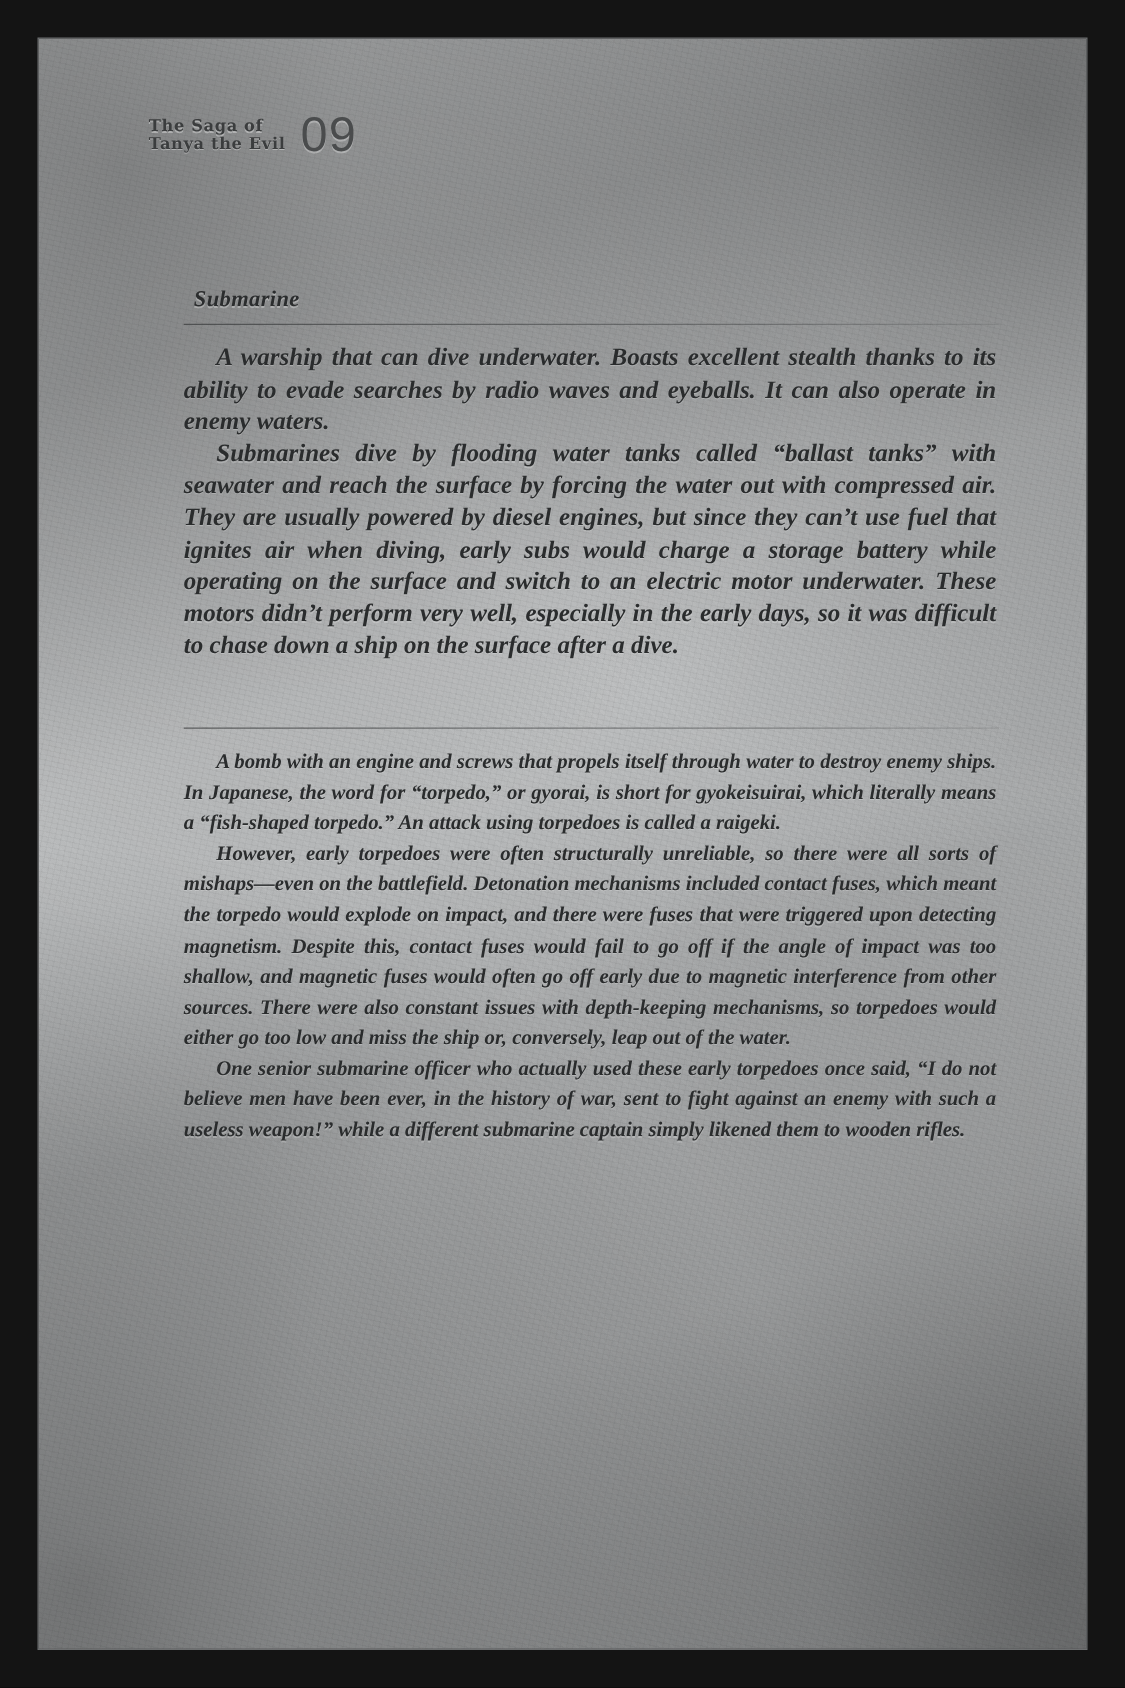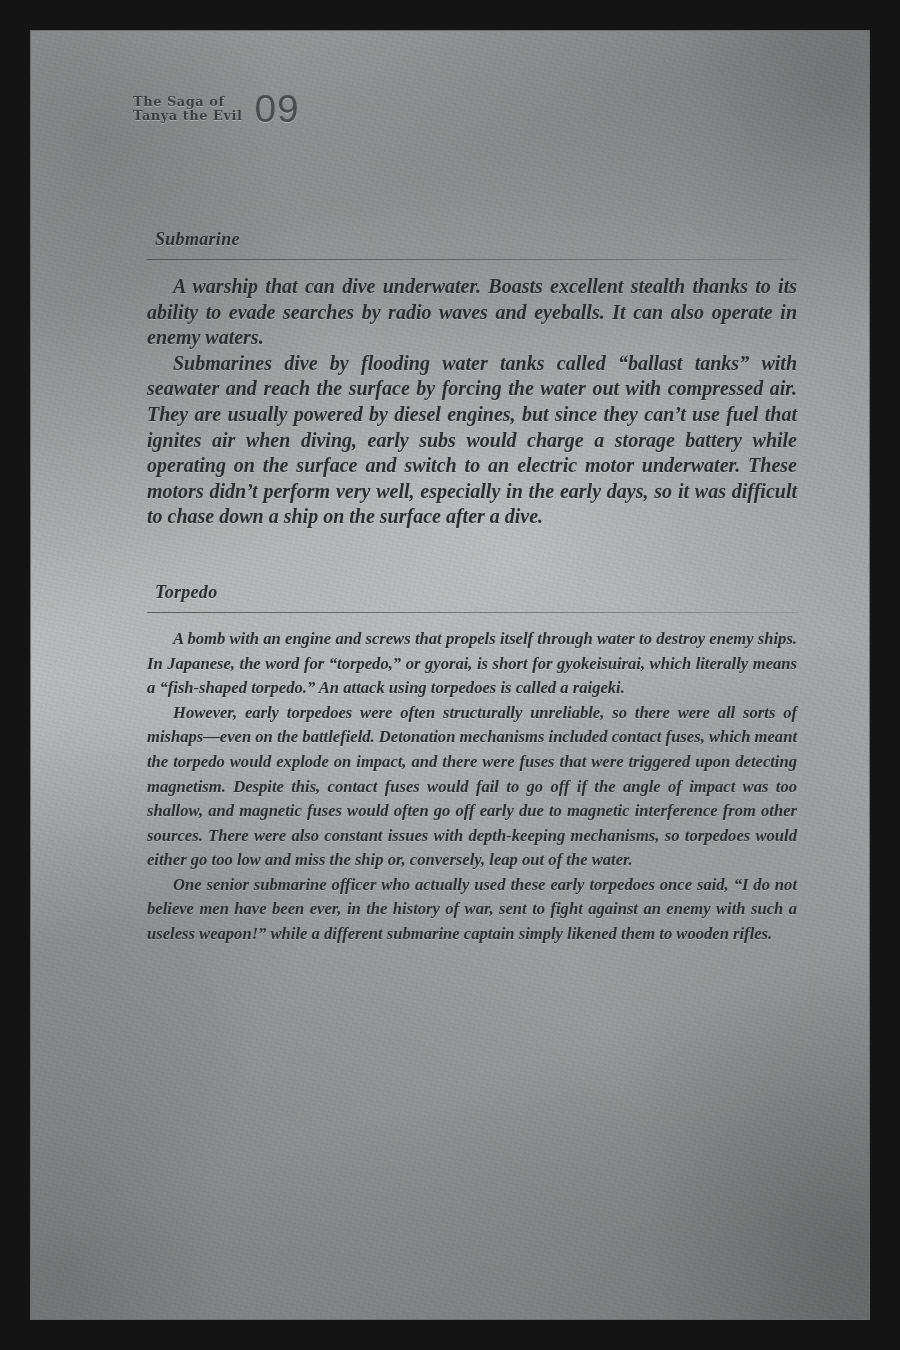--- a/index.html
+++ b/index.html
@@ -66,21 +66,21 @@
     position: relative;
     z-index: 3;
     padding: 48px 58px 0 58px;
   }
 
   
   .runhead {
     display: flex;
     align-items: flex-end;
     gap: 12px;
-    margin-left: 44px;
+    margin-left: 30px;
     height: 44px;
   }
   .runhead-title {
     font-family: "DejaVu Serif", serif;
     font-weight: 700;
     font-size: 13px;
     line-height: 14px;
     letter-spacing: 0.5px;
     color: #3b3d3e;
     text-shadow: 0 1px 0 rgba(255,255,255,0.35);
@@ -185,21 +185,20 @@
         <div class="entry">
           <div class="entry-term">Submarine</div>
           <div class="entry-rule"></div>
           <div class="entry-body">
             <p>A warship that can dive underwater. Boasts excellent stealth thanks to its ability to evade searches by radio waves and eyeballs. It can also operate in enemy waters.</p>
             <p>Submarines dive by flooding water tanks called “ballast tanks” with seawater and reach the surface by forcing the water out with compressed air. They are usually powered by diesel engines, but since they can’t use fuel that ignites air when diving, early subs would charge a storage battery while operating on the surface and switch to an electric motor underwater. These motors didn’t perform very well, especially in the early days, so it was difficult to chase down a ship on the surface after a dive.</p>
           </div>
         </div>
 
         <div class="entry tight">
-          <div class="entry-term">Torpedo</div>
           <div class="entry-rule"></div>
           <div class="entry-body">
             <p>A bomb with an engine and screws that propels itself through water to destroy enemy ships. In Japanese, the word for “torpedo,” or gyorai, is short for gyokeisuirai, which literally means a “fish-shaped torpedo.” An attack using torpedoes is called a raigeki.</p>
             <p>However, early torpedoes were often structurally unreliable, so there were all sorts of mishaps—even on the battlefield. Detonation mechanisms included contact fuses, which meant the torpedo would explode on impact, and there were fuses that were triggered upon detecting magnetism. Despite this, contact fuses would fail to go off if the angle of impact was too shallow, and magnetic fuses would often go off early due to magnetic interference from other sources. There were also constant issues with depth-keeping mechanisms, so torpedoes would either go too low and miss the ship or, conversely, leap out of the water.</p>
             <p>One senior submarine officer who actually used these early torpedoes once said, “I do not believe men have been ever, in the history of war, sent to fight against an enemy with such a useless weapon!” while a different submarine captain simply likened them to wooden rifles.</p>
           </div>
         </div>
 
       </div>
     </div>

